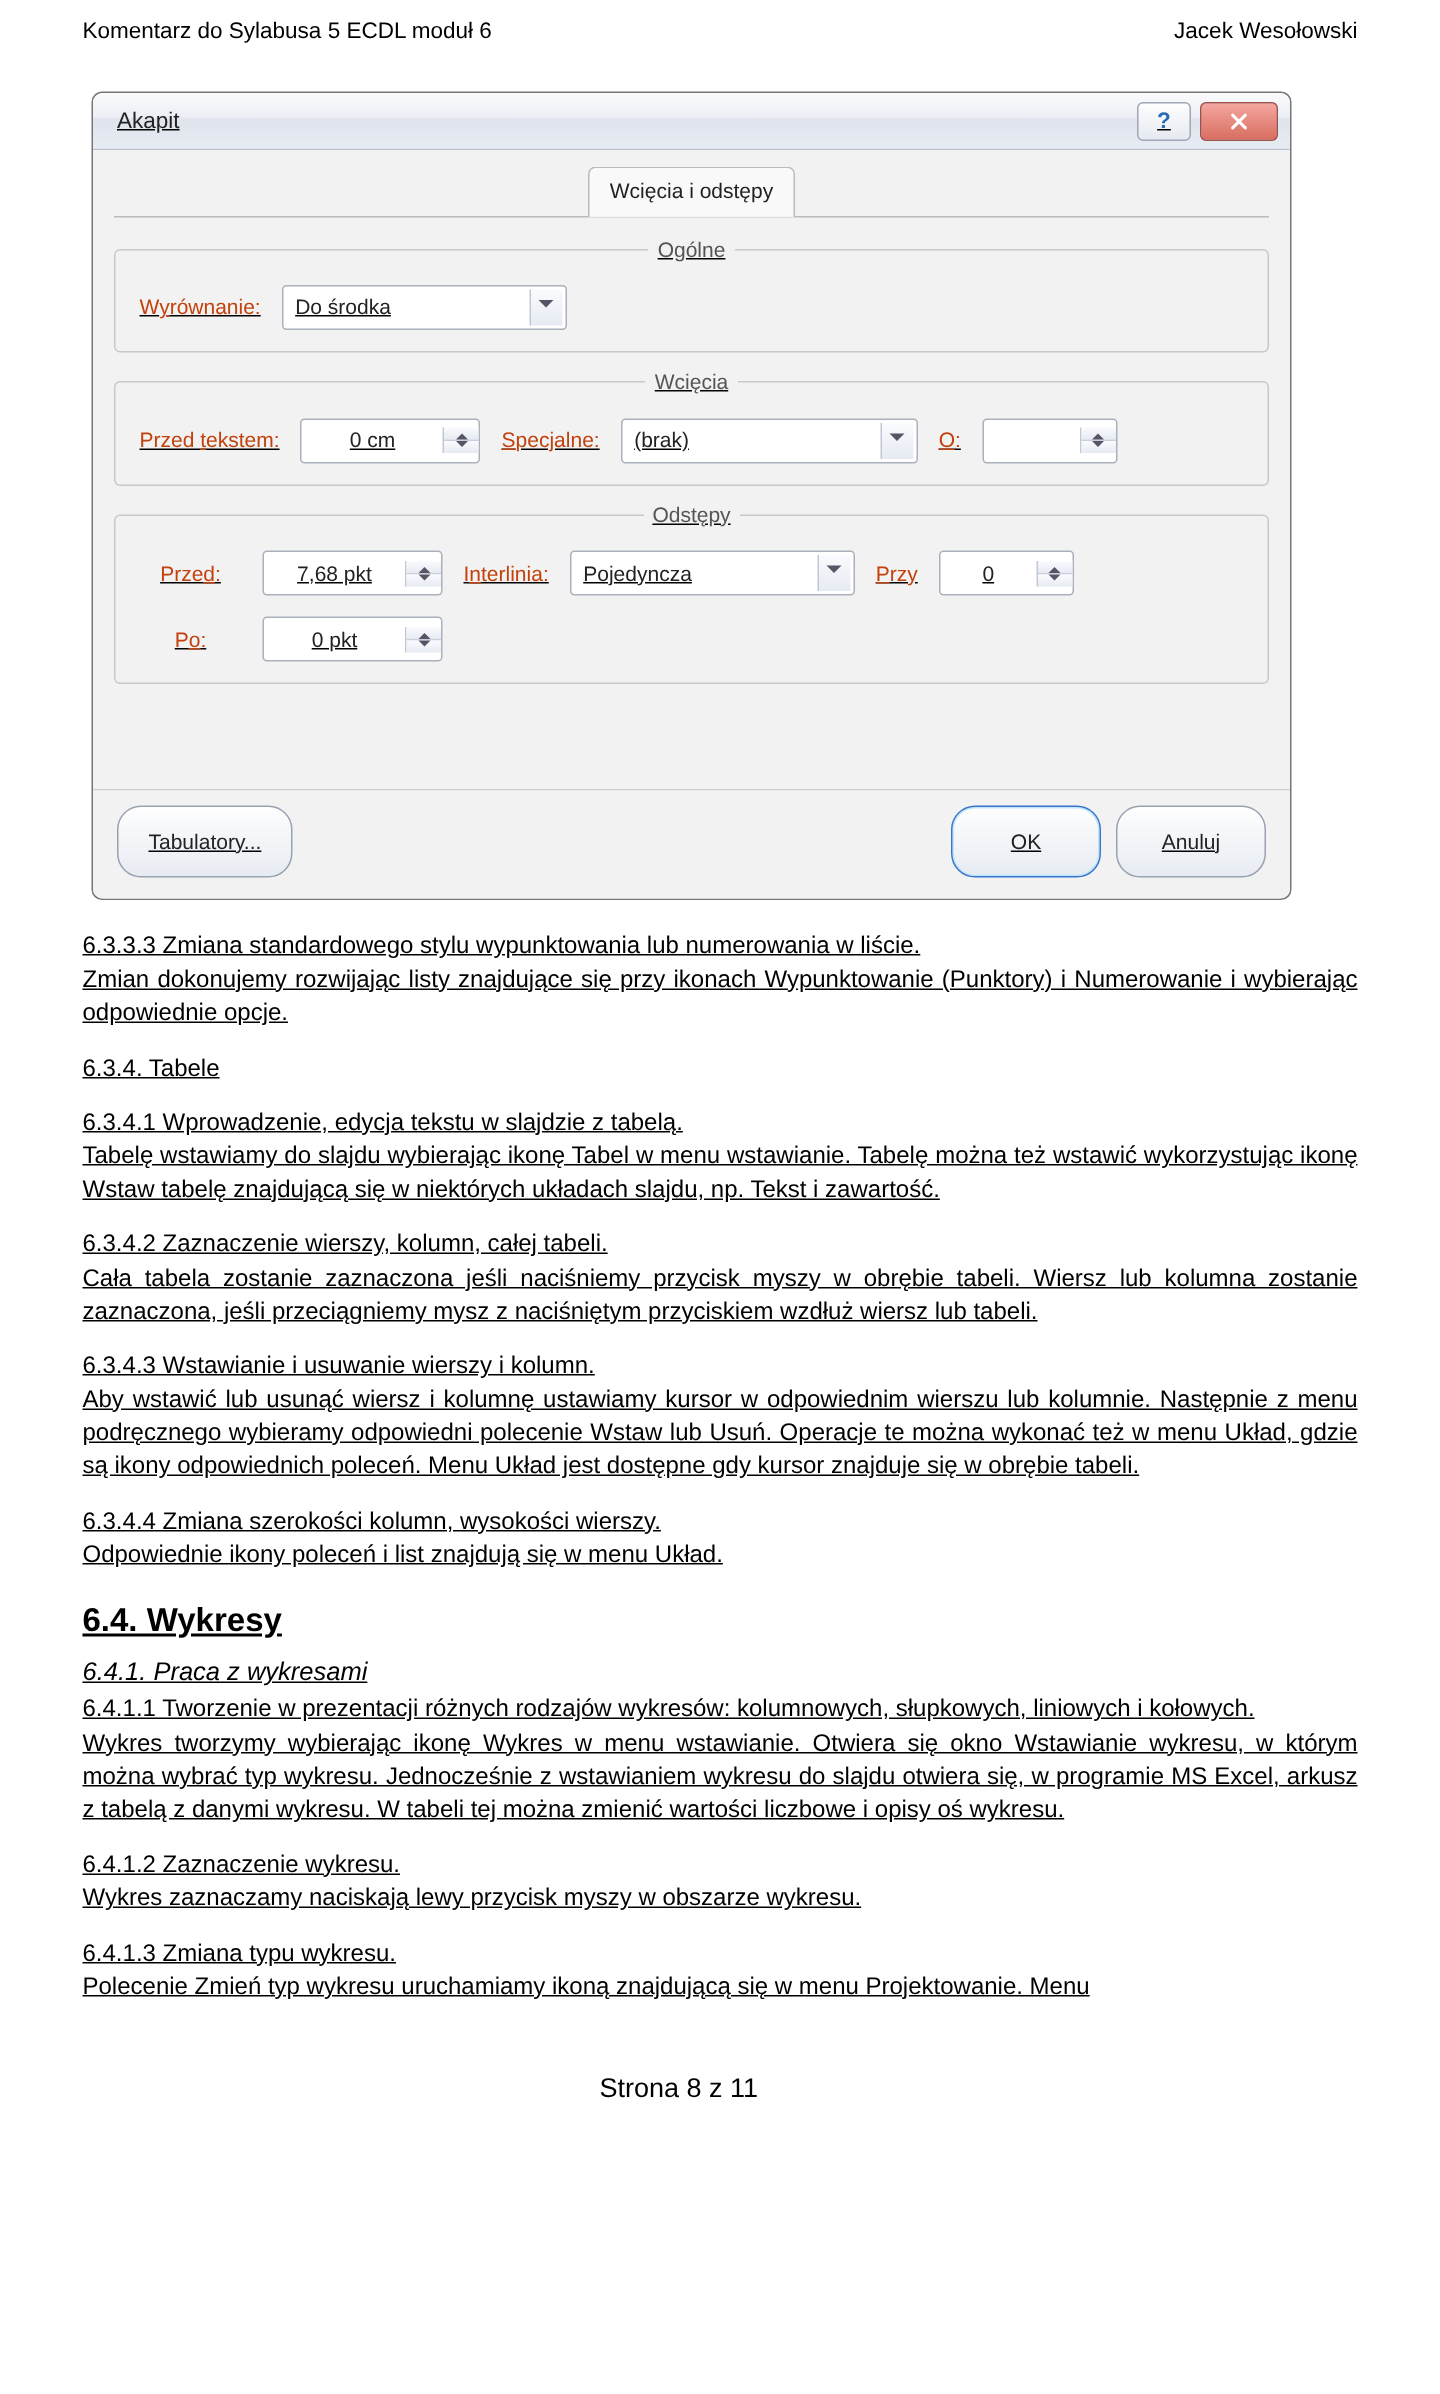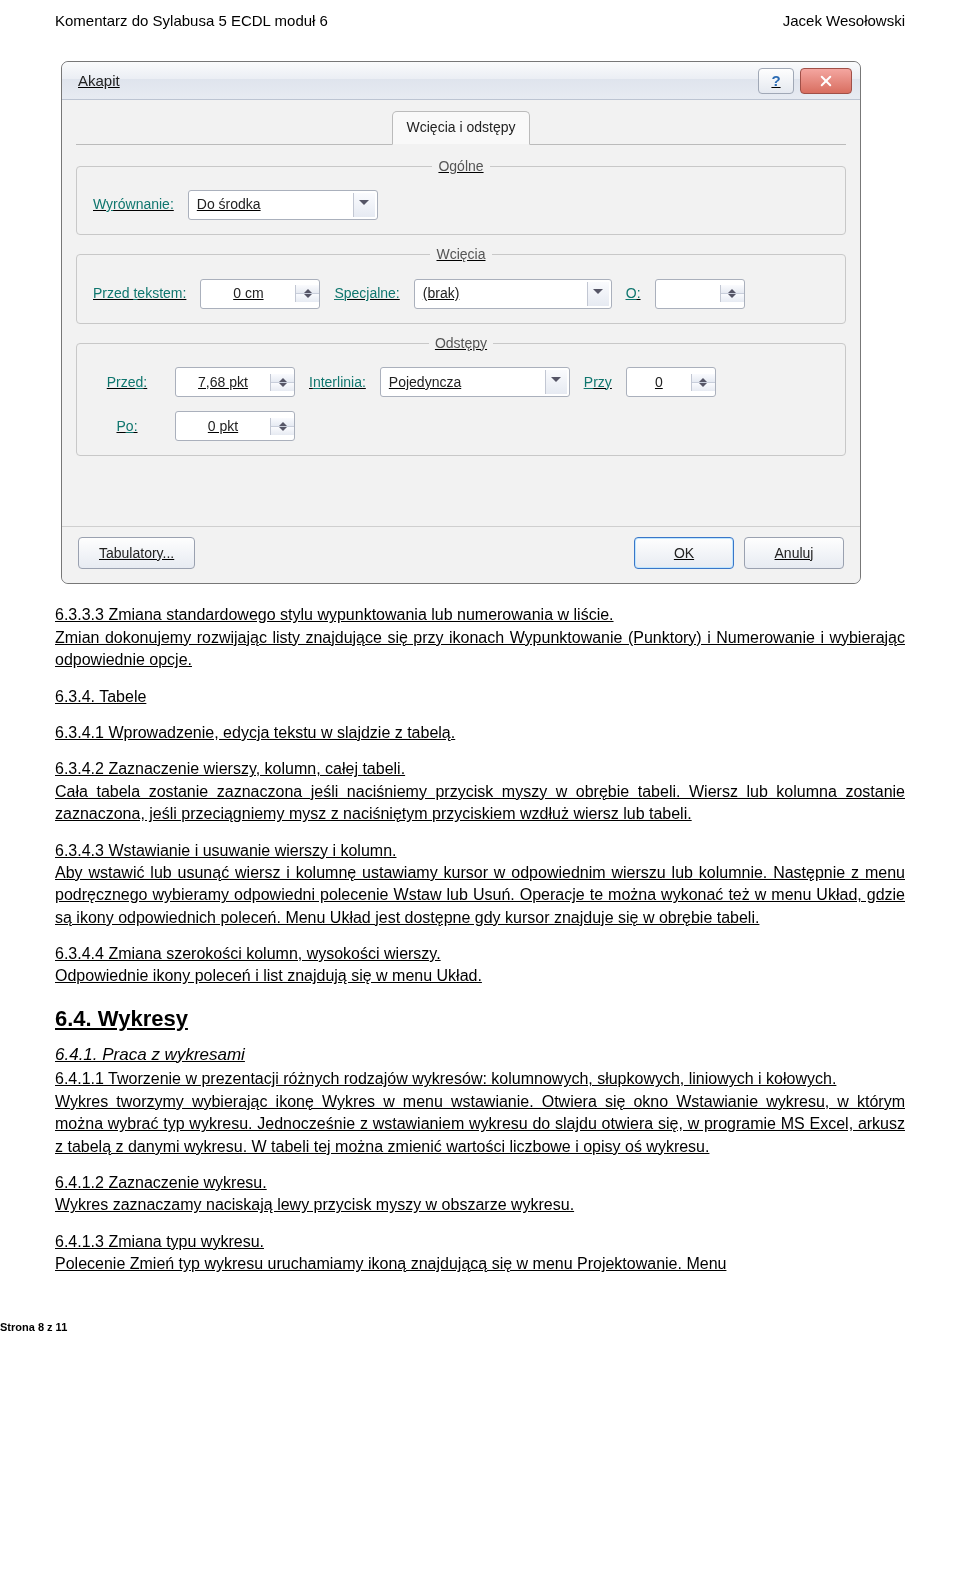--- a/index.html
+++ b/index.html
@@ -78,21 +78,21 @@
   }
   .tabline { border-bottom:1px solid #bbb; margin-bottom:12px;}
   fieldset {
     border:1px solid #c8c8c8;
     border-radius:4px;
     margin:10px 0;
     padding:14px 16px;
   }
   legend { padding:0 6px; font-size:14px; color:#555;}
   .row { display:flex; align-items:center; gap:14px; }
-  .lbl { font-size:14px; color:#0f766e; white-space:nowrap;}
+  .lbl { font-size:14px; color:#c2410c; white-space:nowrap;}
   .u { text-decoration: underline; }
   .combo, .spin, .txt, .dd {
     height:30px;
     border:1px solid #aab0bc;
     border-radius:3px;
     background:#fff;
     display:flex;
     align-items:center;
     padding:0 8px;
     font-size:14px;
@@ -122,37 +122,37 @@
   .arr-up::before{content:"";border:4px solid transparent;border-bottom-color:#556;}
   .arr-dn::before{content:"";border:4px solid transparent;border-top-color:#556;}
   .dialog-footer {
     display:flex; align-items:center;
     padding:10px 16px 14px 16px;
     border-top:1px solid #cfcfcf;
     background:#f2f2f2;
     border-radius:0 0 7px 7px;
   }
   .btn {
-    height:32px;
+    height:48px;
     padding:0 20px;
     border:1px solid #9aa1b0;
-    border-radius:4px;
+    border-radius:16px;
     background:linear-gradient(#fefefe,#e7ebf2);
     font-size:14px;
     display:inline-flex; align-items:center; justify-content:center;
   }
   .btn.primary {
     border-color:#3a76c8;
     box-shadow:0 0 0 1px #bfe6ff inset;
   }
   .flex-spacer{flex:1;}
   p { margin: 0 0 14px 0; text-align: justify;}
   h2.sec { font-size: 22px; font-weight: bold; margin: 16px 0 8px 0;}
   .italic { font-style: italic; font-weight: normal; }
-  .page-footer { text-align:left; padding: 0 55px 20px 0; font-size:11px;font-weight:bold;}
+  .page-footer { text-align:center; padding: 0 55px 20px 0; font-size:18px;}
 </style>
 </head>
 <body>
 
 <div class="page-header">
   <span>Komentarz do Sylabusa 5 ECDL moduł 6</span>
   <span>Jacek Wesołowski</span>
 </div>
 
 <div class="content">
@@ -257,20 +257,21 @@
 
   <p>
     <span>6.3.3.3 Zmiana standardowego stylu wypunktowania lub numerowania w liście.</span><br>
     <span>Zmian dokonujemy rozwijając listy znajdujące się przy ikonach Wypunktowanie (Punktory) i Numerowanie i wybierając odpowiednie opcje.</span>
   </p>
 
   <p>6.3.4. Tabele</p>
 
   <p>
     <span>6.3.4.1 Wprowadzenie, edycja tekstu w slajdzie z tabelą.</span><br>
+    <span>Tabelę wstawiamy do slajdu wybierając ikonę Tabel w menu wstawianie. Tabelę można też wstawić wykorzystując ikonę Wstaw tabelę znajdującą się w niektórych układach slajdu, np. Tekst i zawartość.</span>
   </p>
 
   <p>
     <span>6.3.4.2 Zaznaczenie wierszy, kolumn, całej tabeli.</span><br>
     <span>Cała tabela zostanie zaznaczona jeśli naciśniemy przycisk myszy w obrębie tabeli. Wiersz lub kolumna zostanie zaznaczona, jeśli przeciągniemy mysz z naciśniętym przyciskiem wzdłuż wiersz lub tabeli.</span>
   </p>
 
   <p>
     <span>6.3.4.3 Wstawianie i usuwanie wierszy i kolumn.</span><br>
     <span>Aby wstawić lub usunąć wiersz i kolumnę ustawiamy kursor w odpowiednim wierszu lub kolumnie. Następnie z menu podręcznego wybieramy odpowiedni polecenie Wstaw lub Usuń. Operacje te można wykonać też w menu Układ, gdzie są ikony odpowiednich poleceń. Menu Układ jest dostępne gdy kursor znajduje się w obrębie tabeli.</span>

